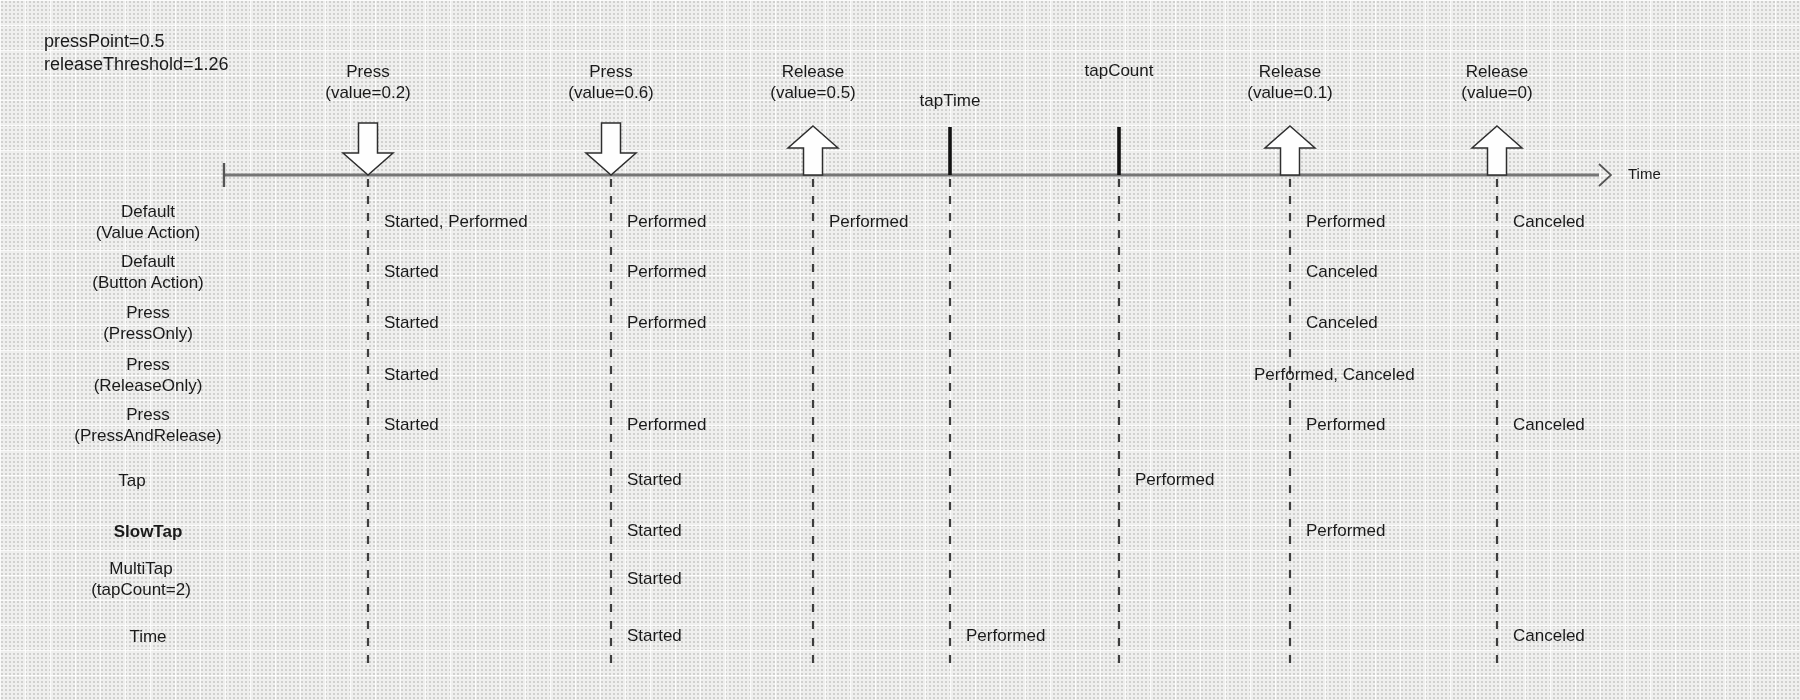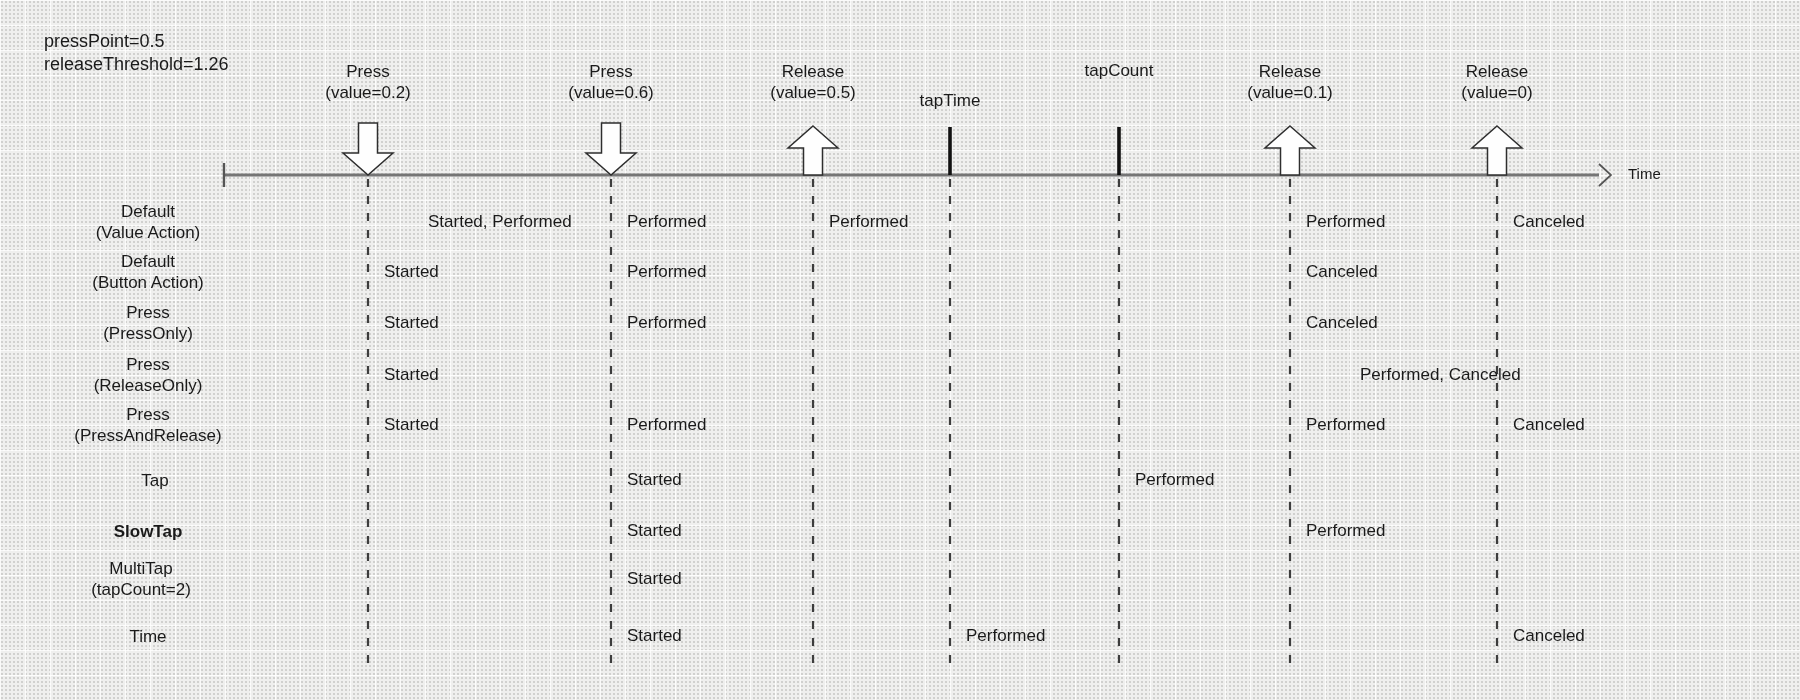--- a/index.html
+++ b/index.html
@@ -61,42 +61,42 @@
 
   <div id="labels">
       <div class="txt col-label" style="left: 368px; top: 61px;">Press<br>(value=0.2)</div>
       <div class="txt col-label" style="left: 611px; top: 61px;">Press<br>(value=0.6)</div>
       <div class="txt col-label" style="left: 813px; top: 61px;">Release<br>(value=0.5)</div>
       <div class="txt col-label" style="left: 950px; top: 90px;">tapTime</div>
       <div class="txt col-label" style="left: 1119px; top: 60px;">tapCount</div>
       <div class="txt col-label" style="left: 1290px; top: 61px;">Release<br>(value=0.1)</div>
       <div class="txt col-label" style="left: 1497px; top: 61px;">Release<br>(value=0)</div>
       <div class="txt row-label" style="left: 148px; top: 222px;">Default<br>(Value Action)</div>
-      <div class="txt cell" style="left: 384px; top: 222px; margin-left: 44px;">Started, Performed</div>
+      <div class="txt cell" style="left: 384px; top: 222px;">Started, Performed</div>
       <div class="txt cell" style="left: 627px; top: 222px;">Performed</div>
       <div class="txt cell" style="left: 829px; top: 222px;">Performed</div>
       <div class="txt cell" style="left: 1306px; top: 222px;">Performed</div>
       <div class="txt cell" style="left: 1513px; top: 222px;">Canceled</div>
       <div class="txt row-label" style="left: 148px; top: 272px;">Default<br>(Button Action)</div>
       <div class="txt cell" style="left: 384px; top: 272px;">Started</div>
       <div class="txt cell" style="left: 627px; top: 272px;">Performed</div>
       <div class="txt cell" style="left: 1306px; top: 272px;">Canceled</div>
       <div class="txt row-label" style="left: 148px; top: 323px;">Press<br>(PressOnly)</div>
       <div class="txt cell" style="left: 384px; top: 323px;">Started</div>
       <div class="txt cell" style="left: 627px; top: 323px;">Performed</div>
       <div class="txt cell" style="left: 1306px; top: 323px;">Canceled</div>
       <div class="txt row-label" style="left: 148px; top: 375px;">Press<br>(ReleaseOnly)</div>
       <div class="txt cell" style="left: 384px; top: 375px;">Started</div>
-      <div class="txt cell" style="left: 1360px; top: 375px;">Performed, Canceled</div>
+      <div class="txt cell" style="left: 1254px; top: 375px;">Performed, Canceled</div>
       <div class="txt row-label" style="left: 148px; top: 425px;">Press<br>(PressAndRelease)</div>
       <div class="txt cell" style="left: 384px; top: 425px;">Started</div>
       <div class="txt cell" style="left: 627px; top: 425px;">Performed</div>
       <div class="txt cell" style="left: 1306px; top: 425px;">Performed</div>
       <div class="txt cell" style="left: 1513px; top: 425px;">Canceled</div>
-      <div class="txt row-label" style="left: 155px; top: 480px;">Tap</div>
+      <div class="txt row-label" style="left: 132px; top: 480px;">Tap</div>
       <div class="txt cell" style="left: 627px; top: 480px;">Started</div>
       <div class="txt cell" style="left: 1135px; top: 480px;">Performed</div>
       <div class="txt row-label" style="left: 148px; top: 531px; font-weight: bold;">SlowTap</div>
       <div class="txt cell" style="left: 627px; top: 531px;">Started</div>
       <div class="txt cell" style="left: 1306px; top: 531px;">Performed</div>
       <div class="txt row-label" style="left: 141px; top: 579px;">MultiTap<br>(tapCount=2)</div>
       <div class="txt cell" style="left: 627px; top: 579px;">Started</div>
       <div class="txt row-label" style="left: 148px; top: 636px;">Time</div>
       <div class="txt cell" style="left: 627px; top: 636px;">Started</div>
       <div class="txt cell" style="left: 966px; top: 636px;">Performed</div>

